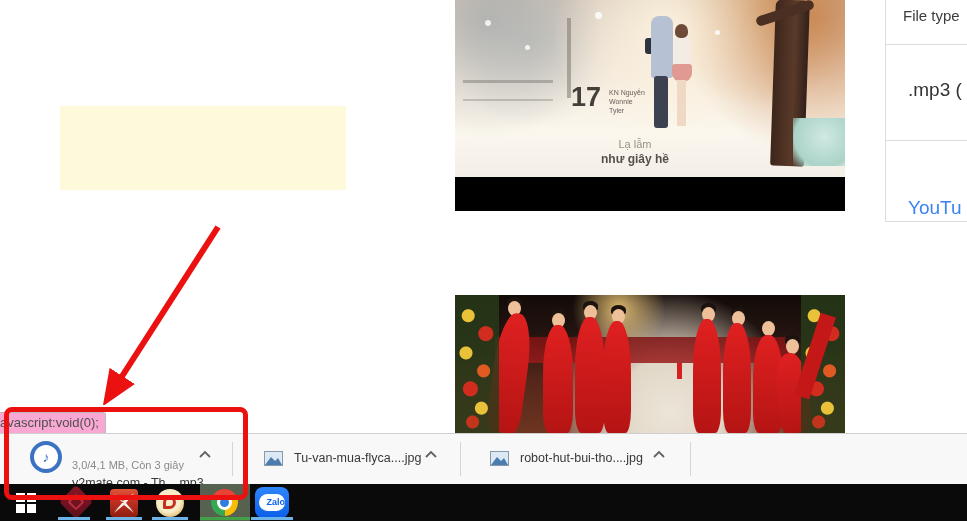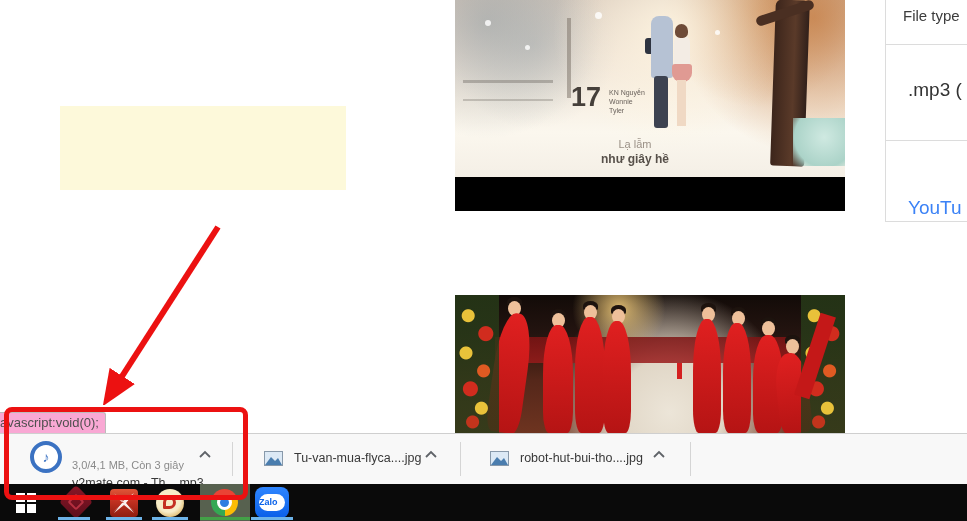--- a/index.html
+++ b/index.html
@@ -127,21 +127,21 @@
   .gold{position:absolute;left:156px;top:5px;width:28px;height:28px;border-radius:50%;background:radial-gradient(circle at 45% 40%,#f7ecc8 0 52%,#e3c079 75%,#c99f4c 100%);}
   .gold::after{content:"";position:absolute;left:7px;top:7px;width:13px;height:13px;border:3px solid #c43022;border-radius:50% 50% 50% 10%;box-sizing:border-box;}
   .chrome-box{position:absolute;left:200px;top:0;width:50px;height:37px;background:#57614f;}
   .chrome{position:absolute;left:211px;top:5px;width:27px;height:27px;border-radius:50%;
     background:conic-gradient(#ea4335 0 60deg,#fbbc05 60deg 180deg,#34a853 180deg 300deg,#ea4335 300deg 360deg);}
   .chrome::before{content:"";position:absolute;left:6px;top:6px;width:15px;height:15px;border-radius:50%;background:#fff;}
   .chrome::after{content:"";position:absolute;left:9px;top:9px;width:9px;height:9px;border-radius:50%;background:#2f7de1;}
   .zalo{position:absolute;left:255px;top:3px;width:34px;height:31px;border-radius:8px;
     background:linear-gradient(#2f86ff,#0a5fe8);display:flex;align-items:center;justify-content:center;}
   .zalo-bubble{width:26px;height:17px;background:#fff;border-radius:9px;color:#0a62ea;
-    font-size:9px;font-weight:700;text-align:left;line-height:17px;font-family:"Liberation Sans",sans-serif;}
+    font-size:9px;font-weight:700;text-align:right;line-height:17px;font-family:"Liberation Sans",sans-serif;}
 </style>
 </head>
 <body>
 
 <div id="screen">
 
   <div class="abs callout">
   </div>
 
   <div class="abs thumb1">

